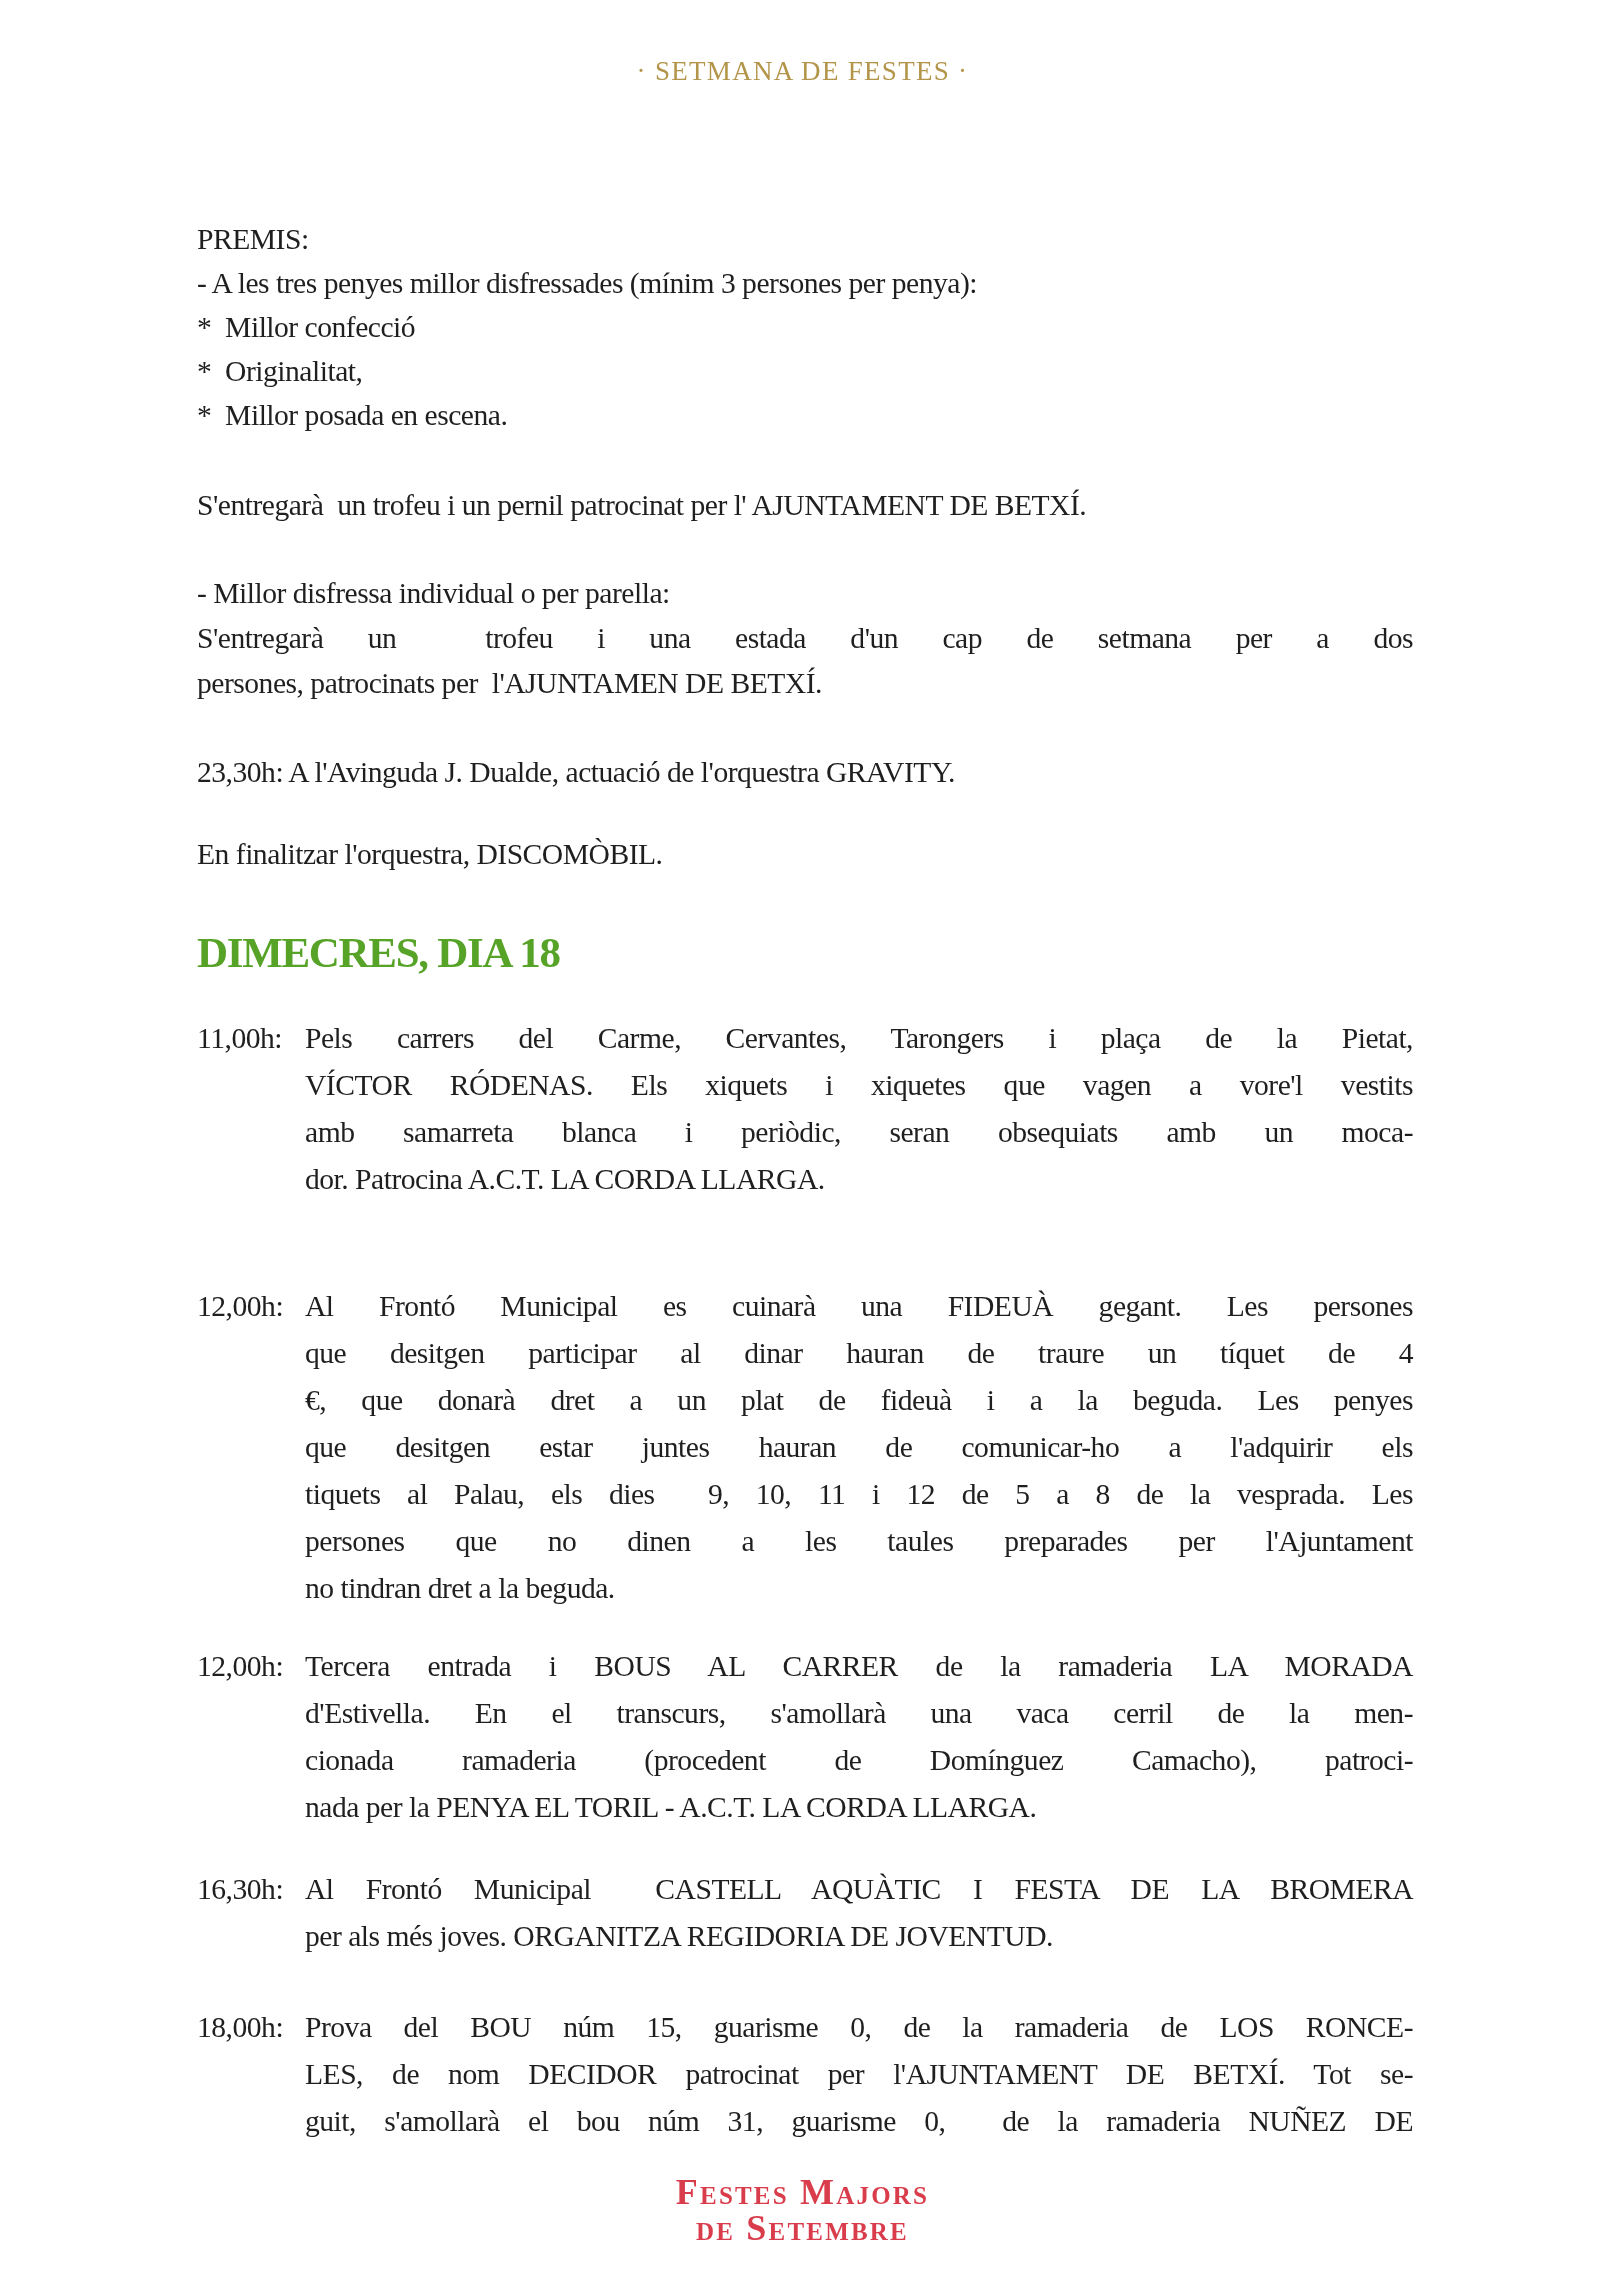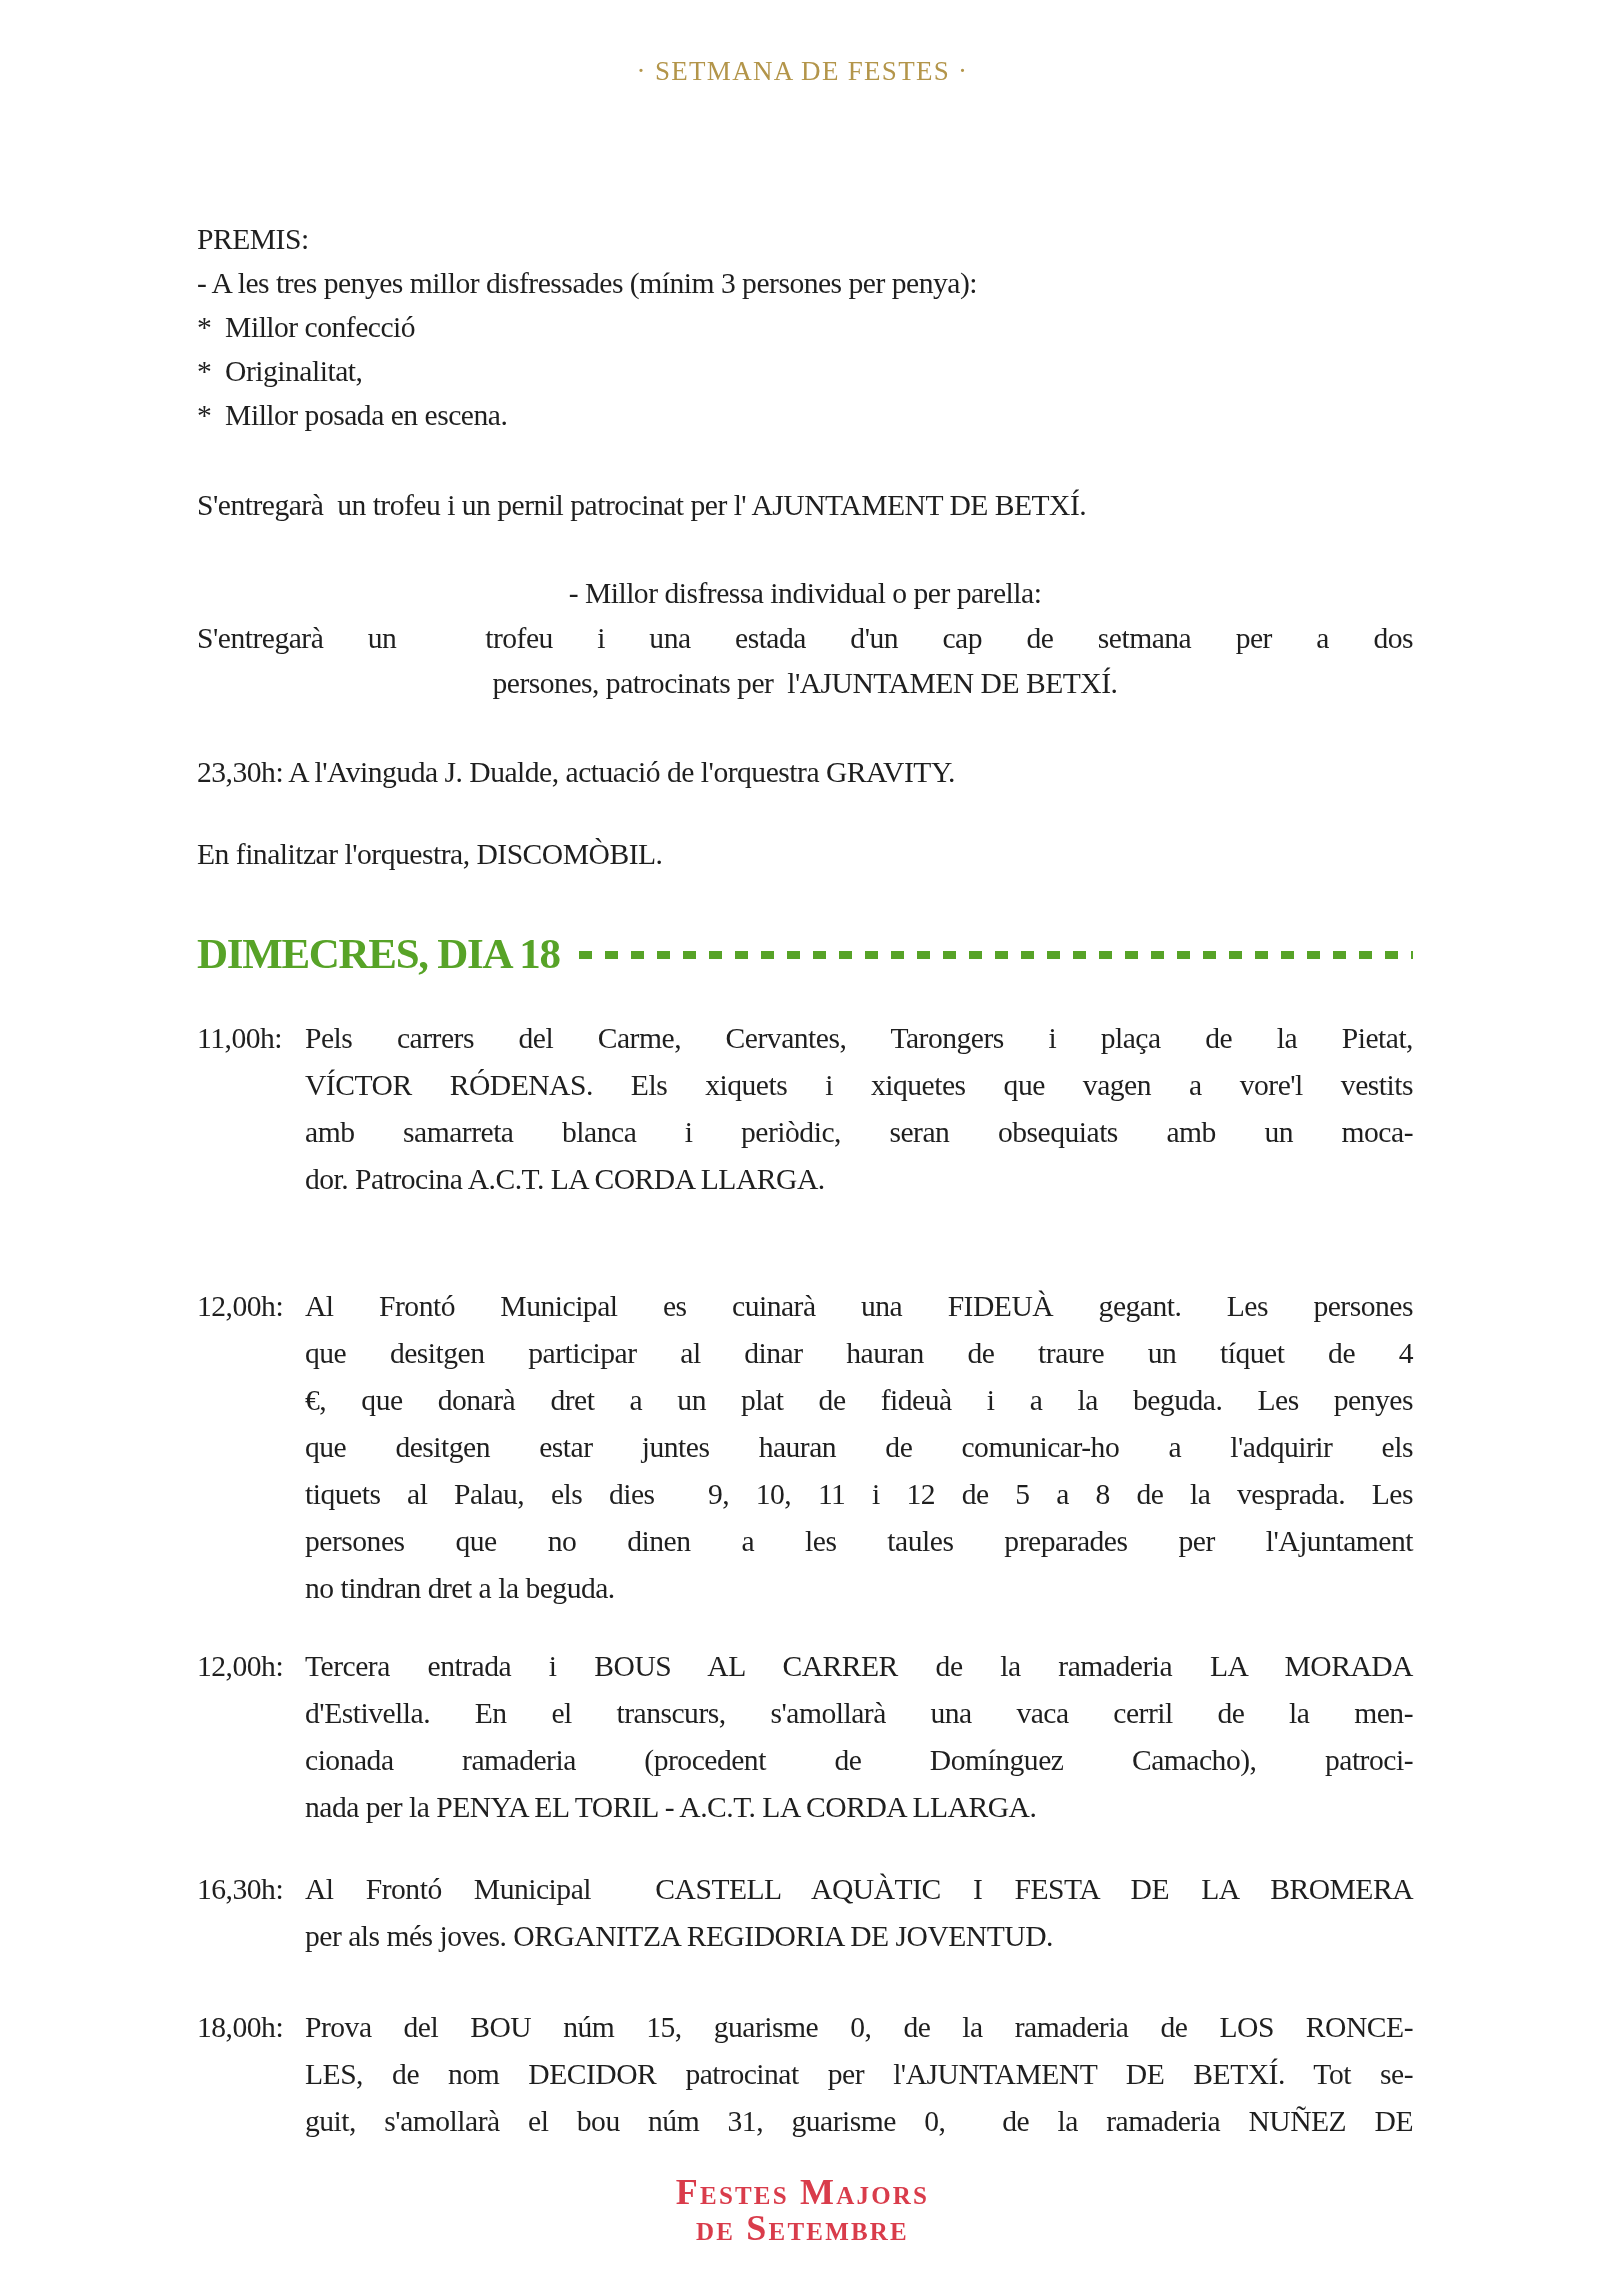--- a/index.html
+++ b/index.html
@@ -34,34 +34,35 @@
     position: absolute;
     left: 197px;
     width: 1216px;
     font-size: 29.6px;
     letter-spacing: -0.5px;
   }
   .line {
     line-height: 44px;
     white-space: pre-wrap;
   }
-  .lh50 .line { line-height: 45px; text-align: center; }
+  .lh50 .line { line-height: 45px; }
   .just {
     text-align: justify;
     text-align-last: justify;
   }
   
   .section-heading {
     position: absolute;
     left: 197px;
     width: 1216px;
     top: 928px;
     display: flex;
-    align-items: center;
+    align-items: flex-start;
     height: 50px;
+    flex-direction: column;
   }
   .section-title {
     font-size: 43px;
     font-weight: 700;
     letter-spacing: -1.3px;
     color: #57a327;
     white-space: pre;
   }
   .dash-line {
     flex: 1;

